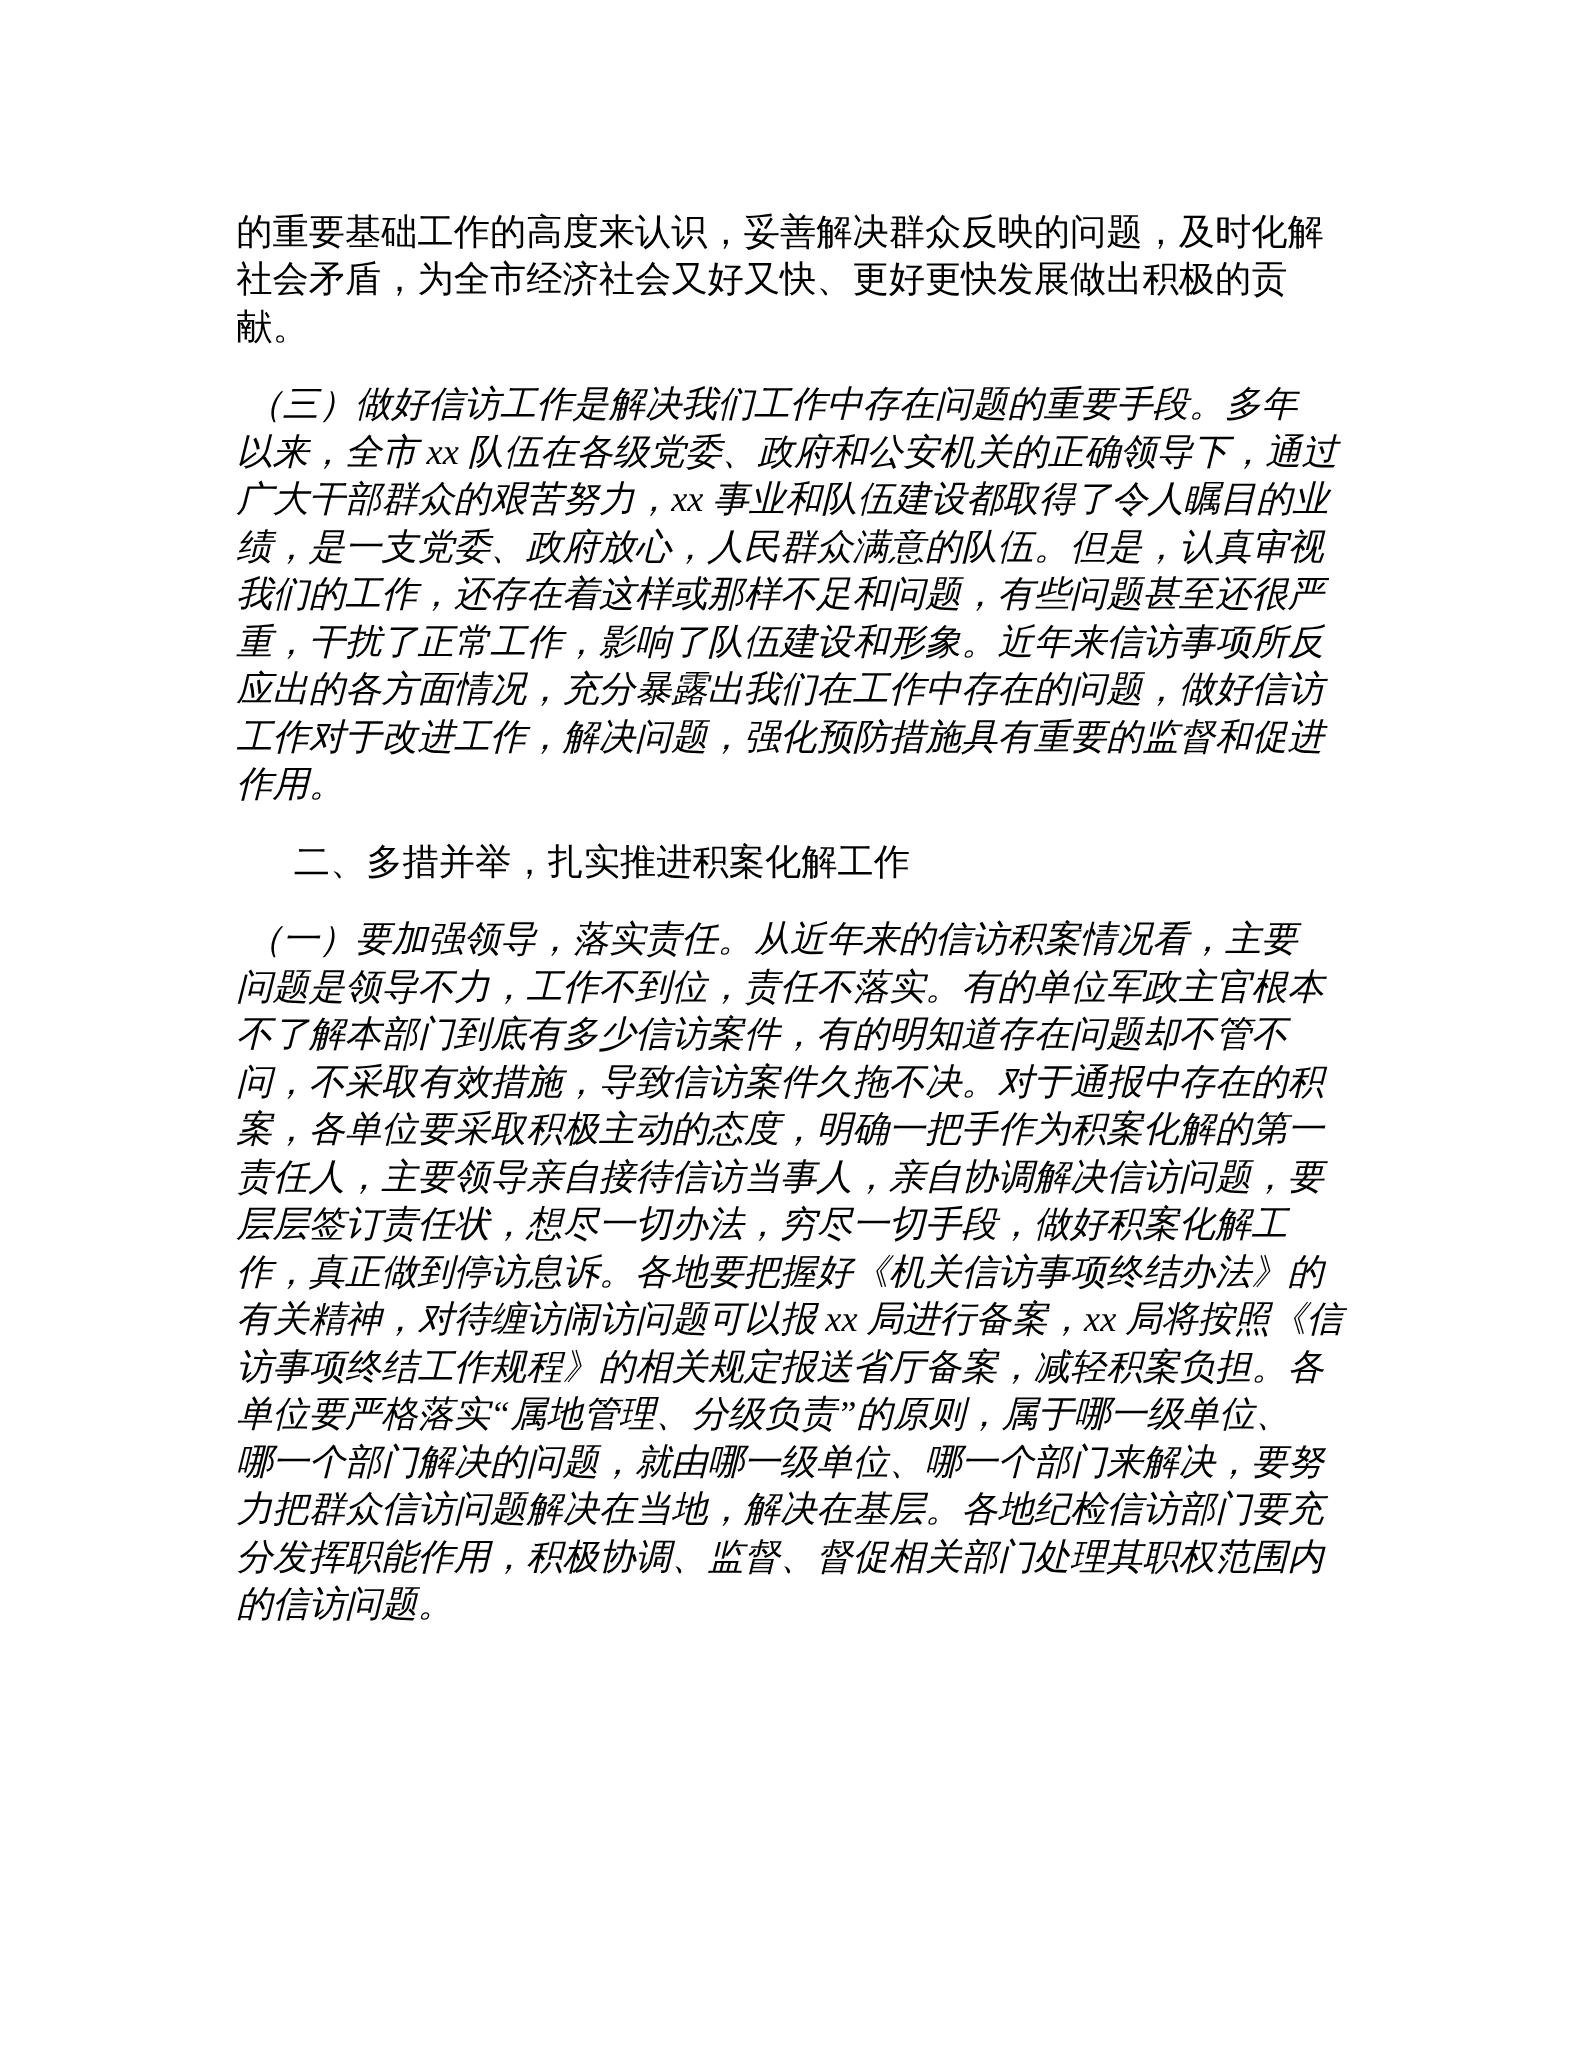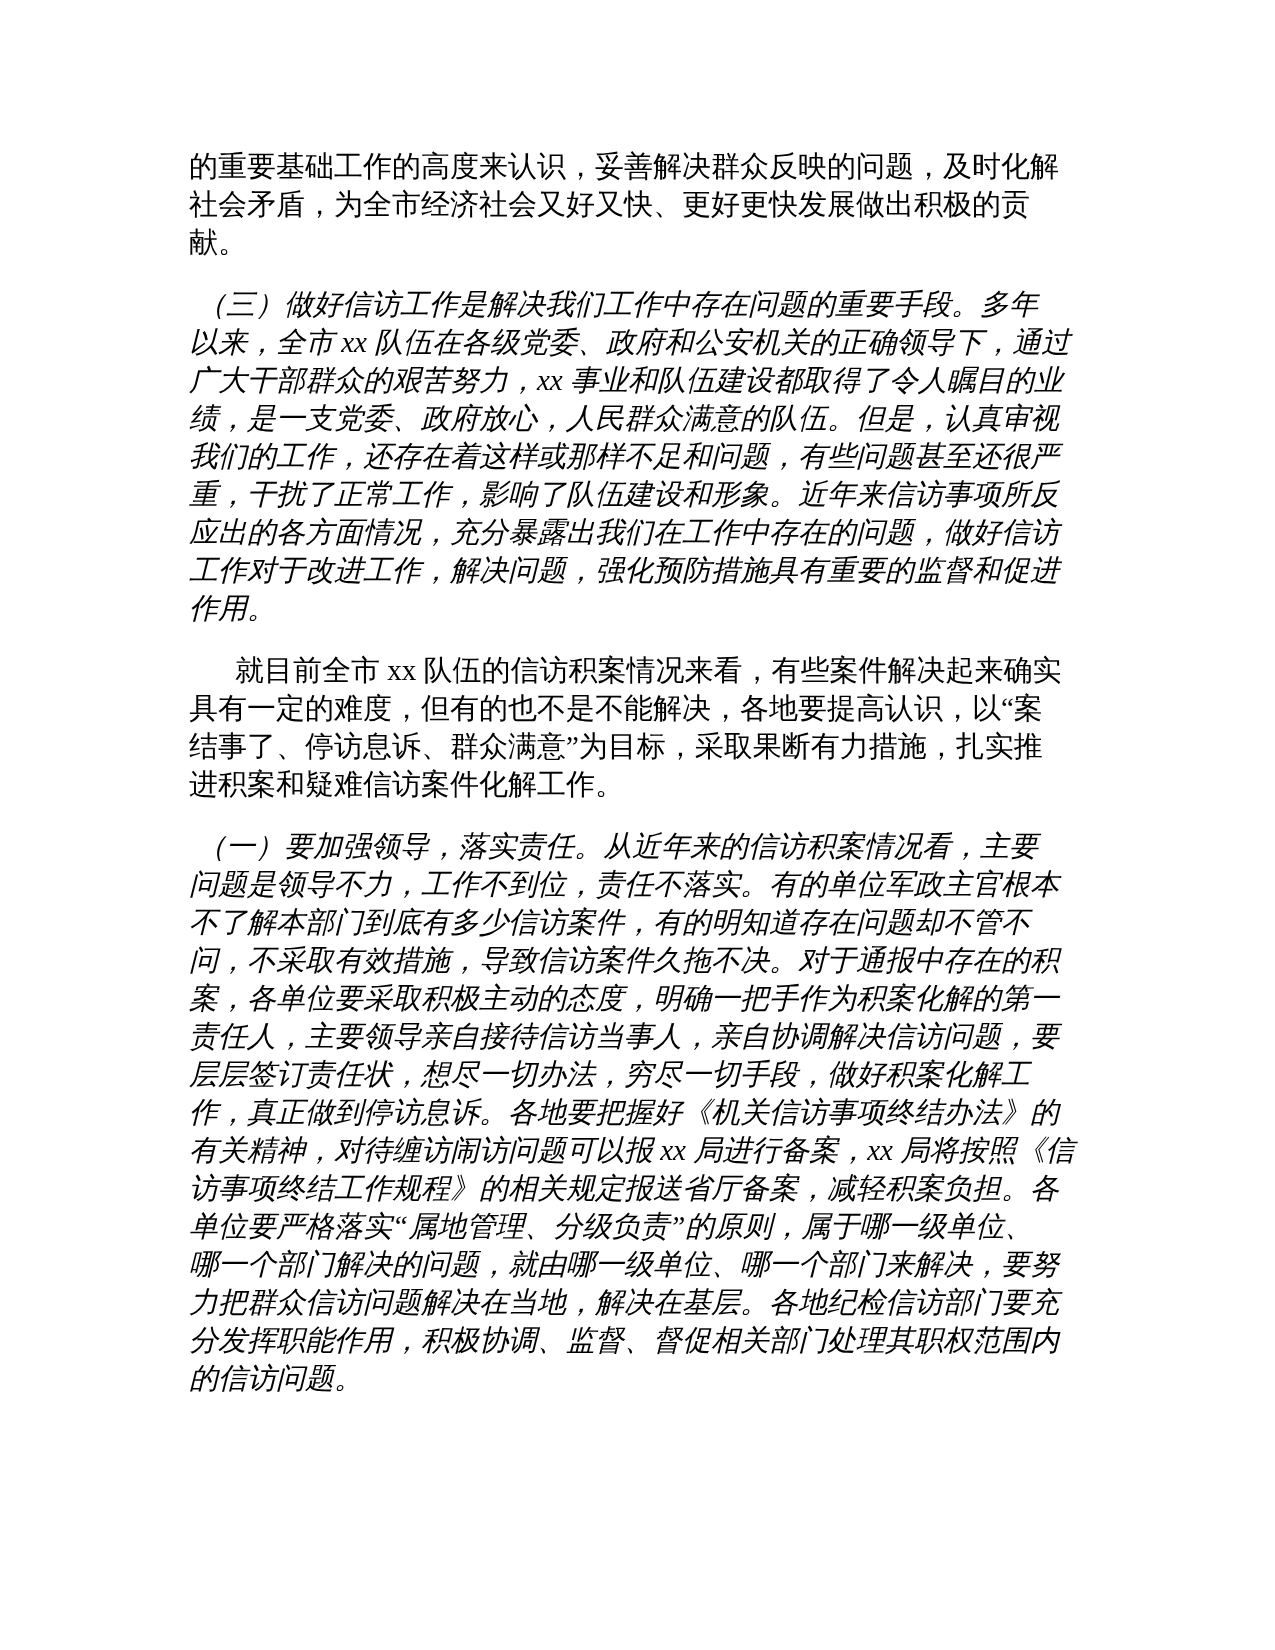--- a/index.html
+++ b/index.html
@@ -41,19 +41,19 @@
   .para.indent-paren  { text-indent: 8px; font-style: italic; }
   .para.indent-std    { text-indent: 46px; }
   .para.heading {
     font-weight: normal; 
   }
 </style>
 </head>
 <body style="background: rgb(255, 255, 255);">
 
 <div class="page">
-  <div class="doc-body" style="color: rgb(0, 0, 0);">
+  <div class="doc-body" style="color: rgb(0, 0, 0); margin-top: 20px;">
       <div class="para indent-none">的重要基础工作的高度来认识，妥善解决群众反映的问题，及时化解<br>社会矛盾，为全市经济社会又好又快、更好更快发展做出积极的贡<br>献。</div>
       <div class="para indent-paren">（三）做好信访工作是解决我们工作中存在问题的重要手段。多年<br>以来，全市 xx 队伍在各级党委、政府和公安机关的正确领导下，通过<br>广大干部群众的艰苦努力，xx 事业和队伍建设都取得了令人瞩目的业<br>绩，是一支党委、政府放心，人民群众满意的队伍。但是，认真审视<br>我们的工作，还存在着这样或那样不足和问题，有些问题甚至还很严<br>重，干扰了正常工作，影响了队伍建设和形象。近年来信访事项所反<br>应出的各方面情况，充分暴露出我们在工作中存在的问题，做好信访<br>工作对于改进工作，解决问题，强化预防措施具有重要的监督和促进<br>作用。</div>
-      <div class="para indent-std">就目前全市 xx 队伍的信访积案情况来看，有些案件解决起来确实<br>具有一定的难度，但有的也不是不能解决，各地要提高认识，以“案<br>结事了、停访息诉、群众满意”为目标，采取果断有力措施，扎实推<br>进积案和疑难信访案件化解工作。</div>
+      <div class="para indent-std heading">二、多措并举，扎实推进积案化解工作</div>
       <div class="para indent-paren">（一）要加强领导，落实责任。从近年来的信访积案情况看，主要<br>问题是领导不力，工作不到位，责任不落实。有的单位军政主官根本<br>不了解本部门到底有多少信访案件，有的明知道存在问题却不管不<br>问，不采取有效措施，导致信访案件久拖不决。对于通报中存在的积<br>案，各单位要采取积极主动的态度，明确一把手作为积案化解的第一<br>责任人，主要领导亲自接待信访当事人，亲自协调解决信访问题，要<br>层层签订责任状，想尽一切办法，穷尽一切手段，做好积案化解工<br>作，真正做到停访息诉。各地要把握好《机关信访事项终结办法》的<br>有关精神，对待缠访闹访问题可以报 xx 局进行备案，xx 局将按照《信<br>访事项终结工作规程》的相关规定报送省厅备案，减轻积案负担。各<br>单位要严格落实“属地管理、分级负责”的原则，属于哪一级单位、<br>哪一个部门解决的问题，就由哪一级单位、哪一个部门来解决，要努<br>力把群众信访问题解决在当地，解决在基层。各地纪检信访部门要充<br>分发挥职能作用，积极协调、监督、督促相关部门处理其职权范围内<br>的信访问题。</div>
     </div>
 </div>
 
 </body></html>

